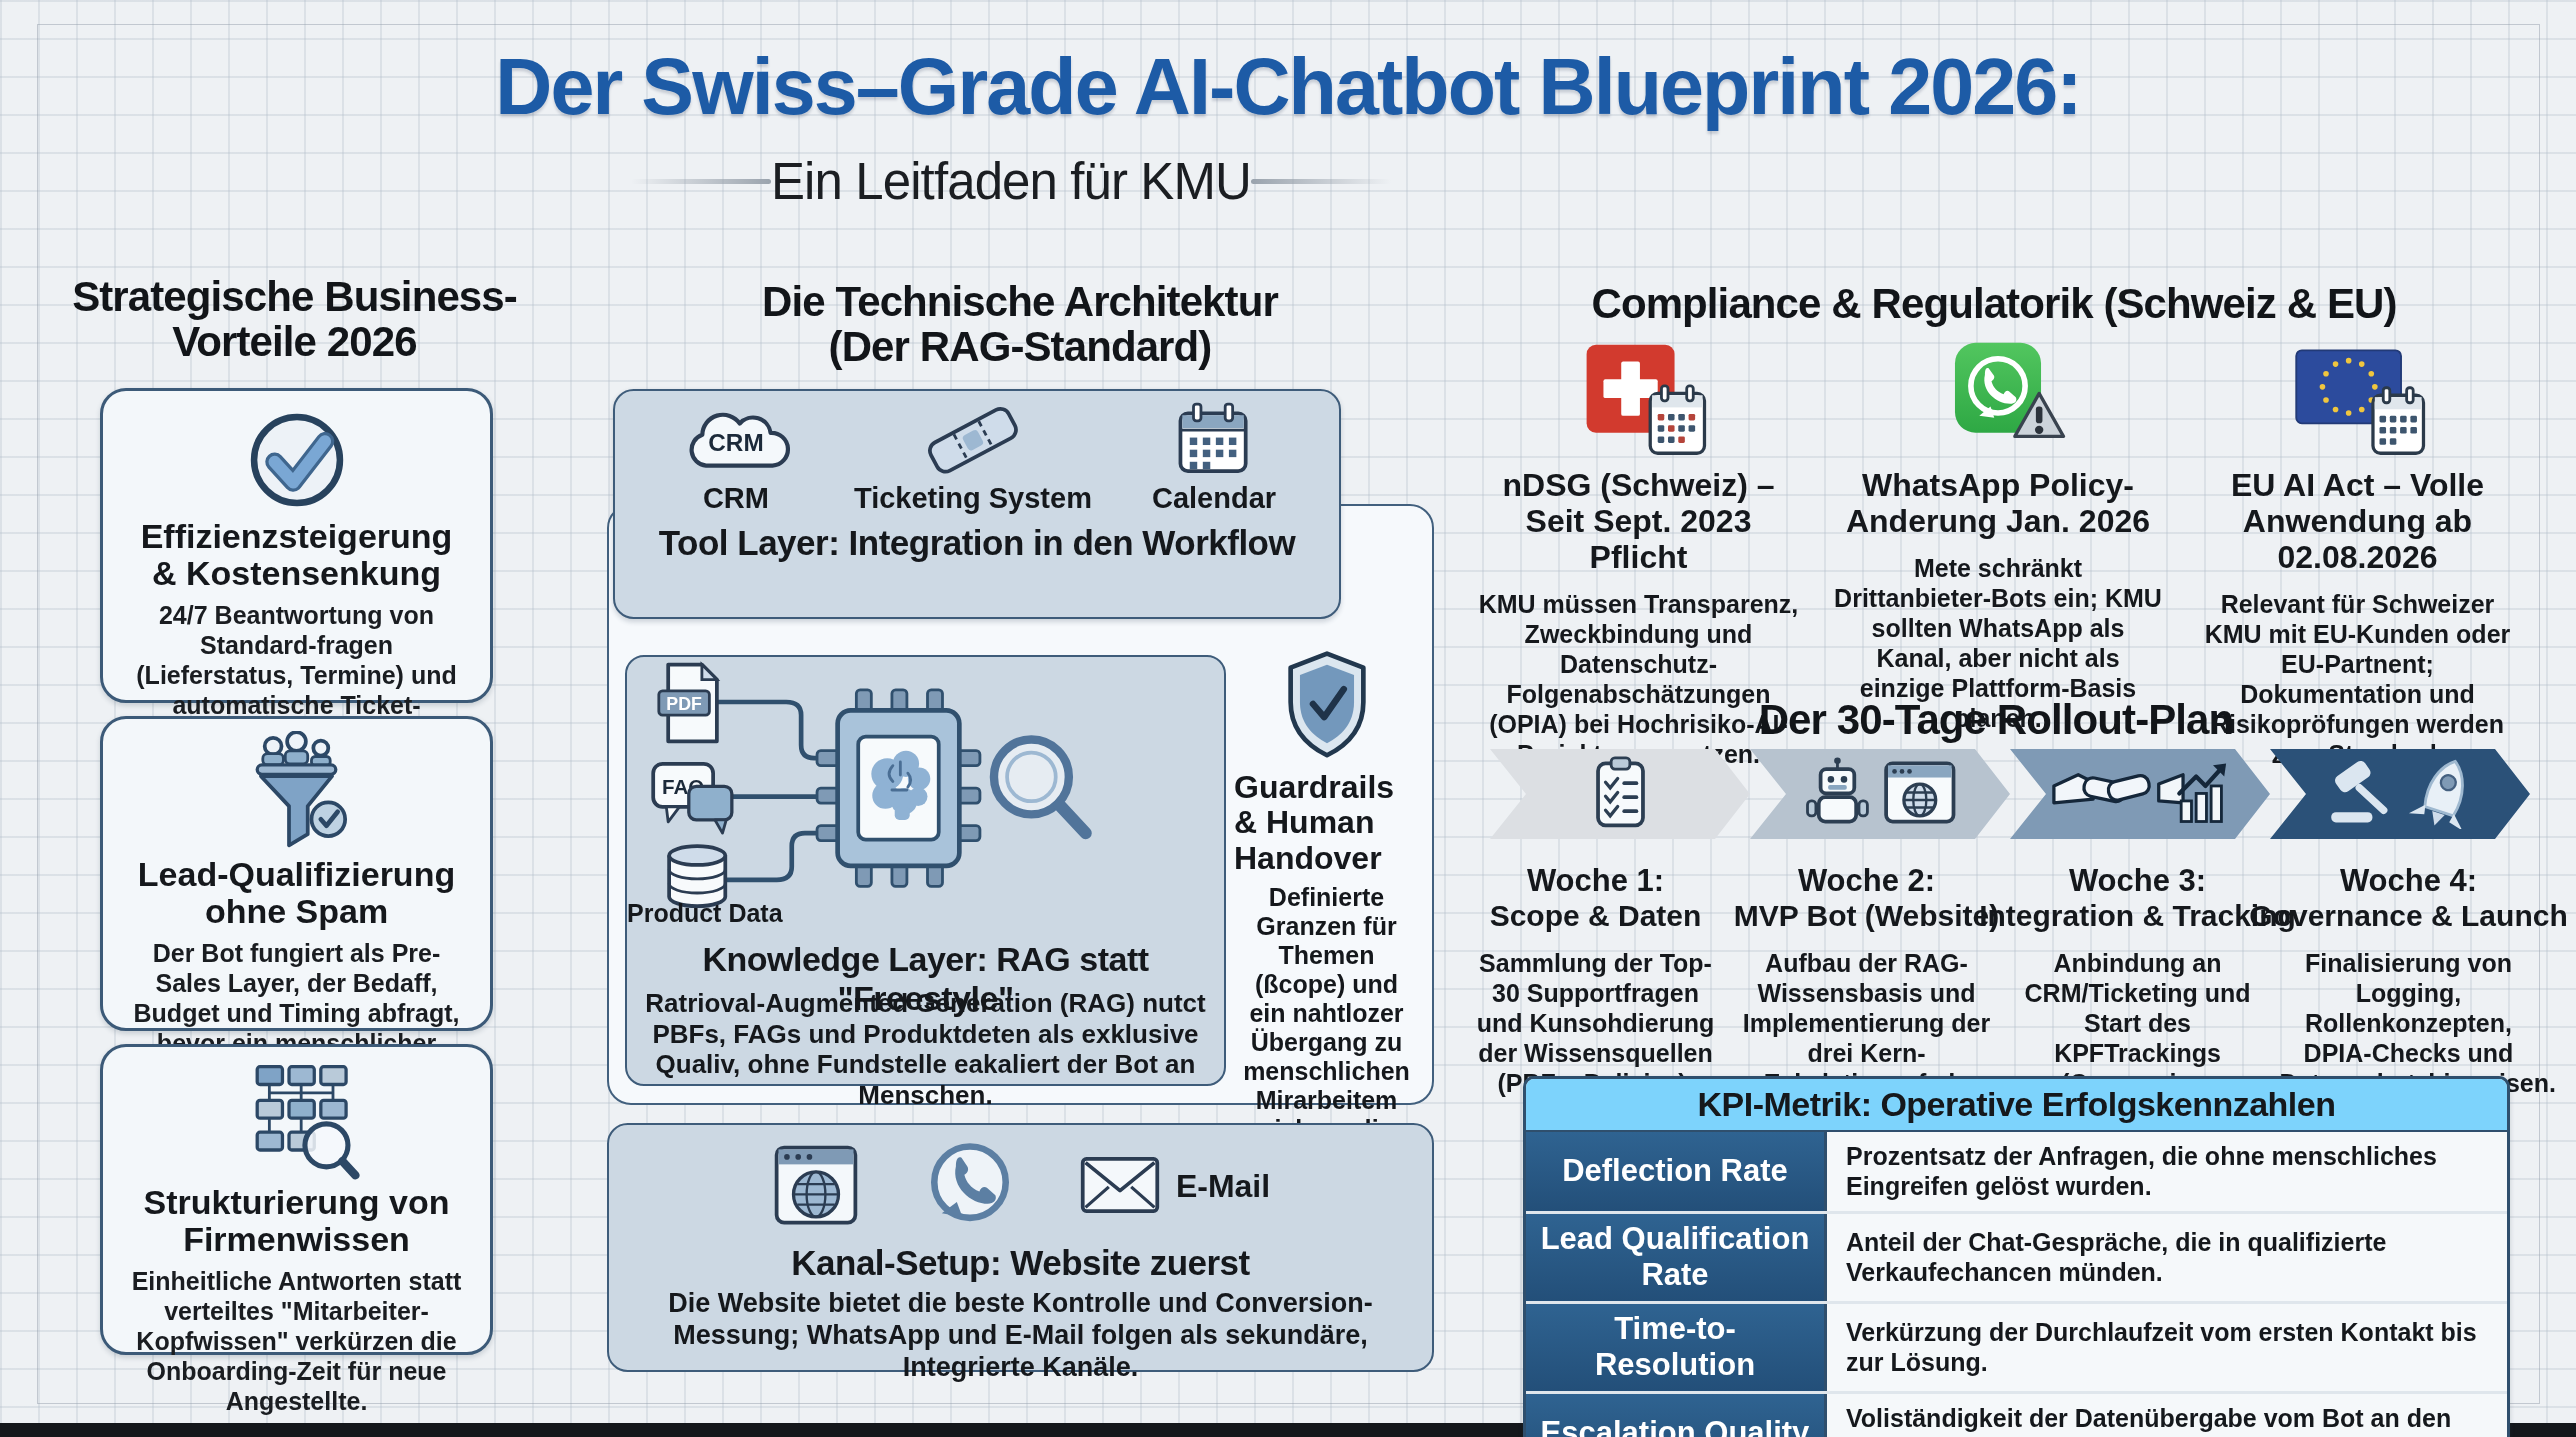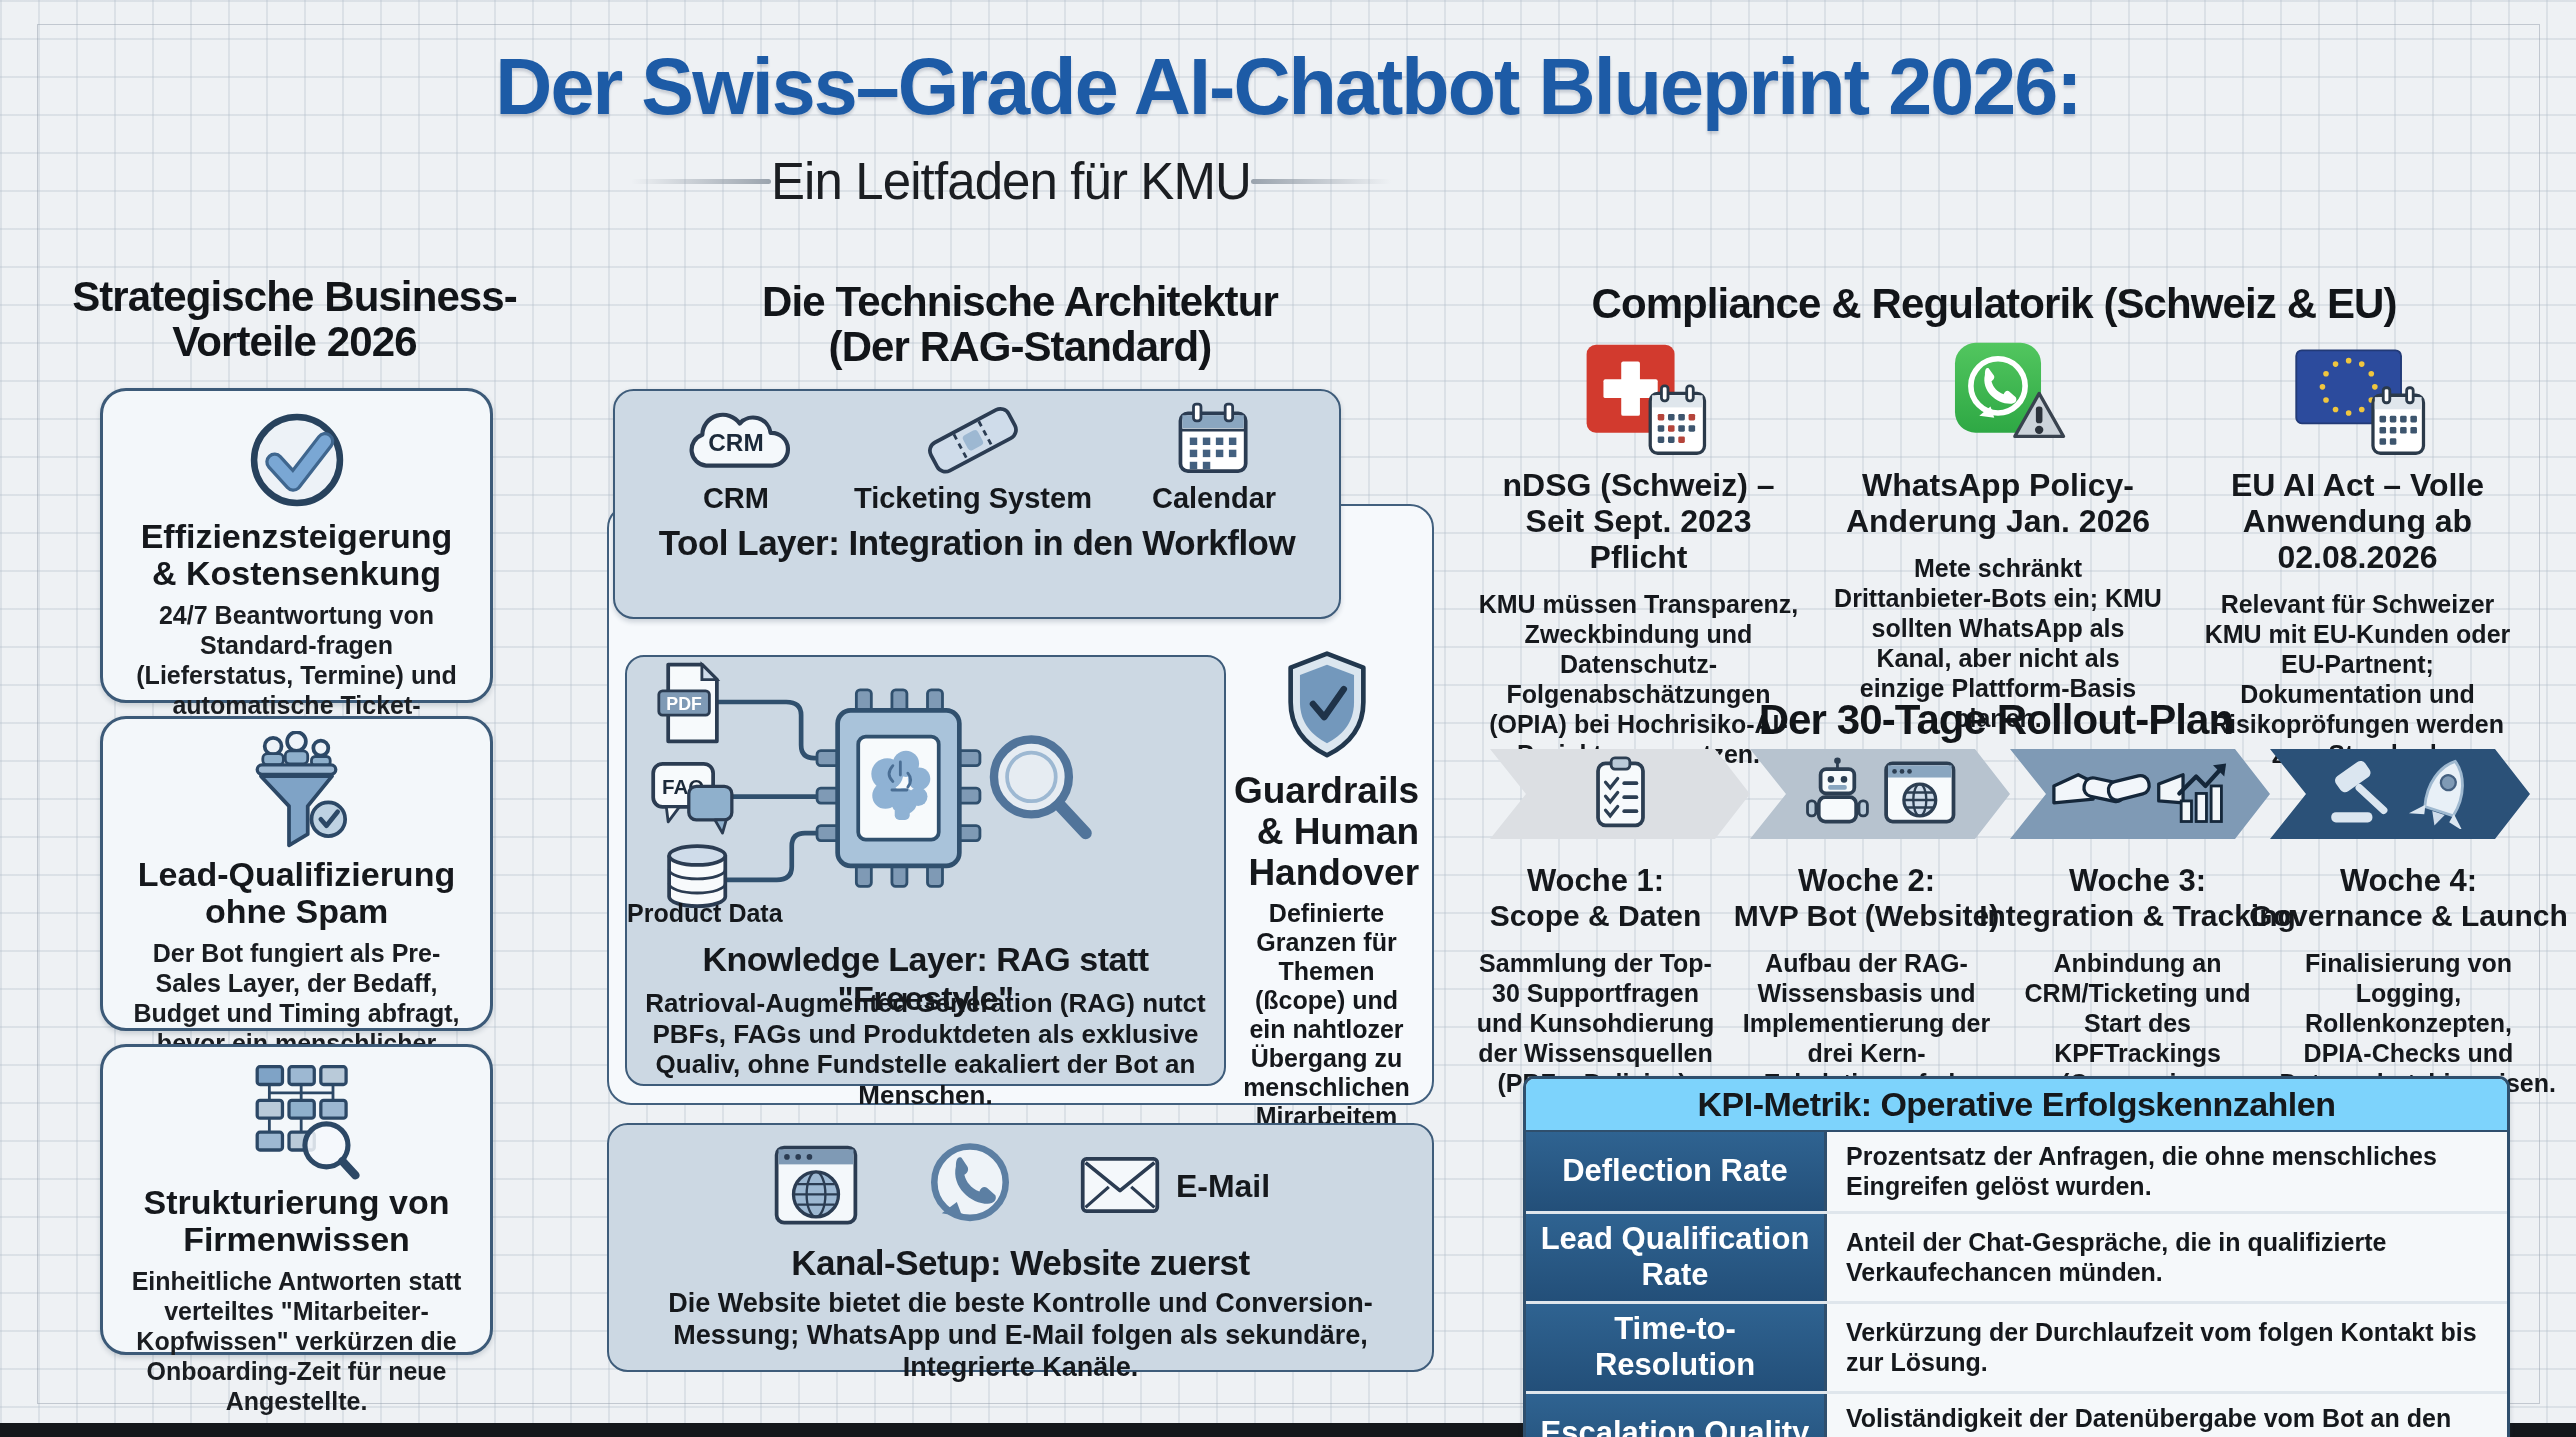--- a/index.html
+++ b/index.html
@@ -44,21 +44,21 @@
   .outerbox{position:absolute;left:607px;top:504px;width:827px;height:601px;background:#f6f9fc;border:2.8px solid #42607e;
     border-radius:24px;z-index:1;box-sizing:border-box;}
   .knowbox{position:absolute;left:625px;top:655px;width:601px;height:431px;background:#ccd8e3;border:2.8px solid #3e5c7a;
     border-radius:19px;z-index:2;box-sizing:border-box;}
   .know-svg{position:absolute;left:0;top:0;}
   .pd-label{position:absolute;left:0;top:242px;width:168px;text-align:left;font-size:25px;font-weight:bold;}
   .know-title{position:absolute;left:0;top:283px;width:100%;text-align:center;font-size:34px;font-weight:bold;letter-spacing:-0.5px;}
   .know-body{position:absolute;left:3%;top:331px;width:94%;text-align:center;font-size:26px;font-weight:bold;line-height:1.18;}
 
   .guard{position:absolute;left:1234px;top:649px;width:185px;z-index:2;display:flex;flex-direction:column;align-items:center;}
-  .guard-title{font-size:37px;font-weight:bold;text-align:right;line-height:1.12;margin-top:7.5px;}
+  .guard-title{font-size:32px;font-weight:bold;text-align:left;line-height:1.12;margin-top:7.5px;}
   .guard-body{font-size:25px;font-weight:bold;text-align:center;line-height:1.16;margin-top:5.6px;}
 
   .kanalbox{position:absolute;left:607px;top:1123px;width:827px;height:249px;background:#ccd8e3;border:2.8px solid #3e5c7a;
     border-radius:20.6px;box-sizing:border-box;padding-top:13px;z-index:2;}
   .kanal-row{display:flex;justify-content:center;align-items:center;gap:62px;}
   .email-wrap{display:flex;align-items:center;}
   .email-label{font-size:32px;font-weight:bold;margin-left:15px;}
 
   
   .comp-header{position:absolute;left:1456px;top:281px;width:1076px;}
@@ -552,21 +552,21 @@
     <div class="kpi-row r1">
       <div class="kpi-metric">Deflection Rate</div>
       <div class="kpi-desc">Prozentsatz der Anfragen, die ohne menschliches Eingreifen gelöst wurden.</div>
     </div>
     <div class="kpi-row r2">
       <div class="kpi-metric">Lead Qualification Rate</div>
       <div class="kpi-desc">Anteil der Chat-Gespräche, die in qualifizierte Verkaufechancen münden.</div>
     </div>
     <div class="kpi-row r3">
       <div class="kpi-metric">Time-to-Resolution</div>
-      <div class="kpi-desc">Verkürzung der Durchlaufzeit vom folgen Kontakt bis zur Lösung.</div>
+      <div class="kpi-desc">Verkürzung der Durchlaufzeit vom ersten Kontakt bis zur Lösung.</div>
     </div>
     <div class="kpi-row r4">
       <div class="kpi-metric">Escalation Quality</div>
       <div class="kpi-desc">Voliständigkeit der Datenübergabe vom Bot an den Mitarbeiter.</div>
     </div>
   </div>
 
   <div class="bottombar"></div>
 </div>
 

